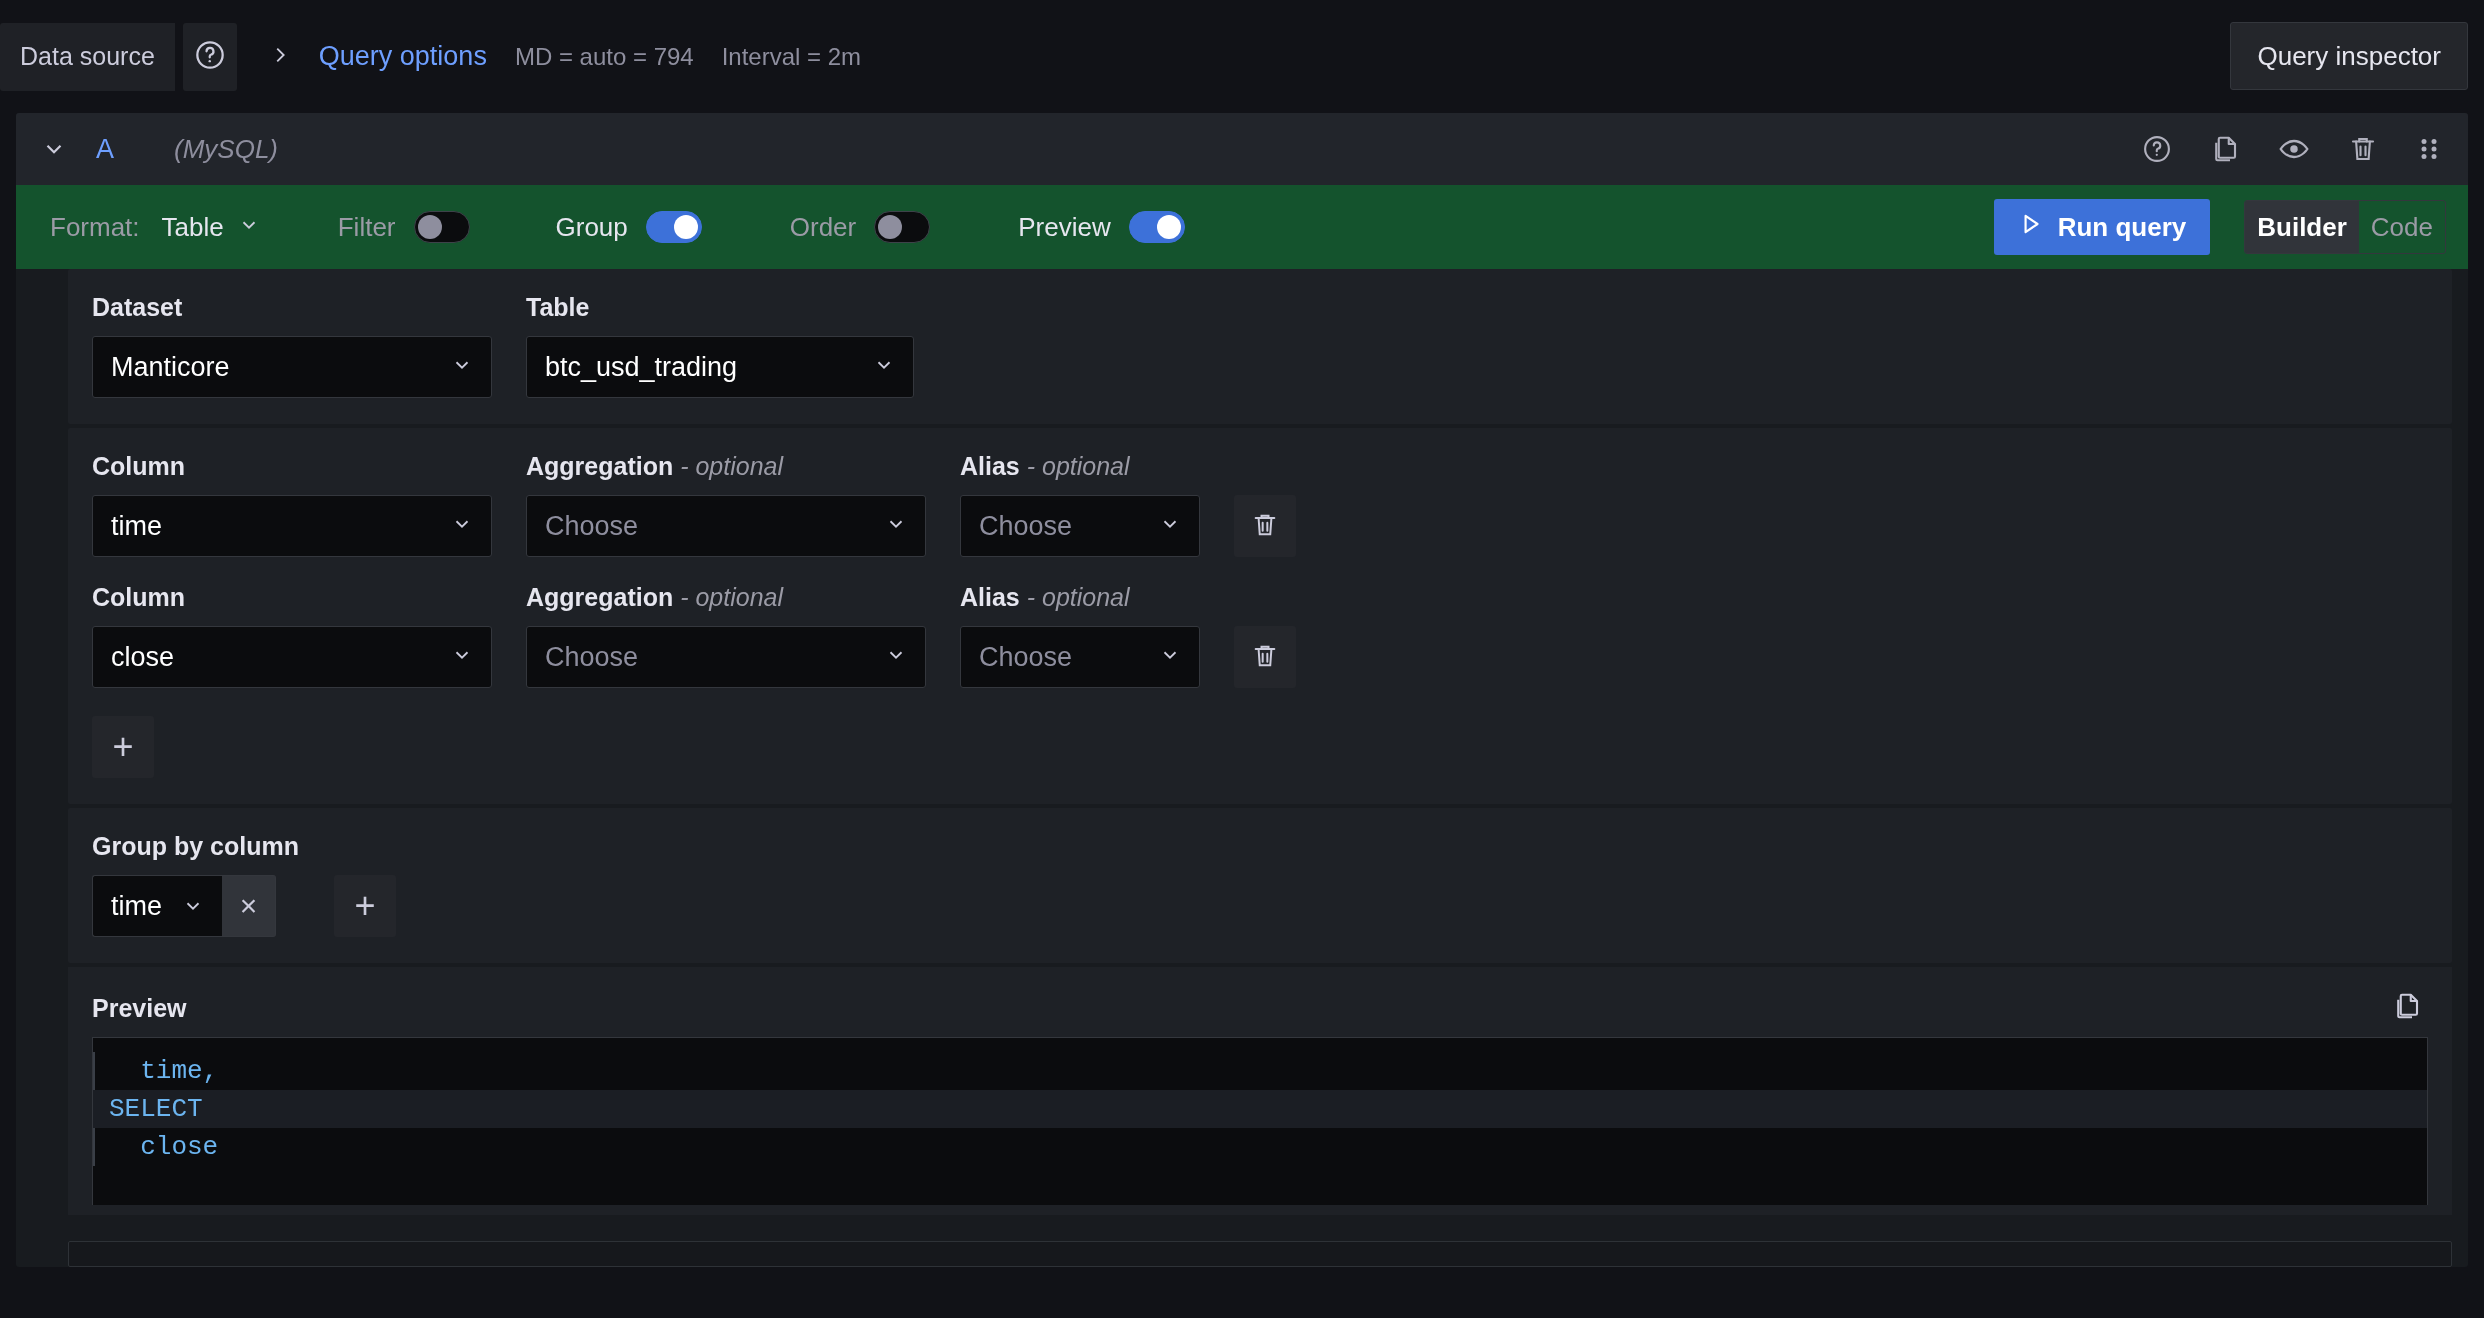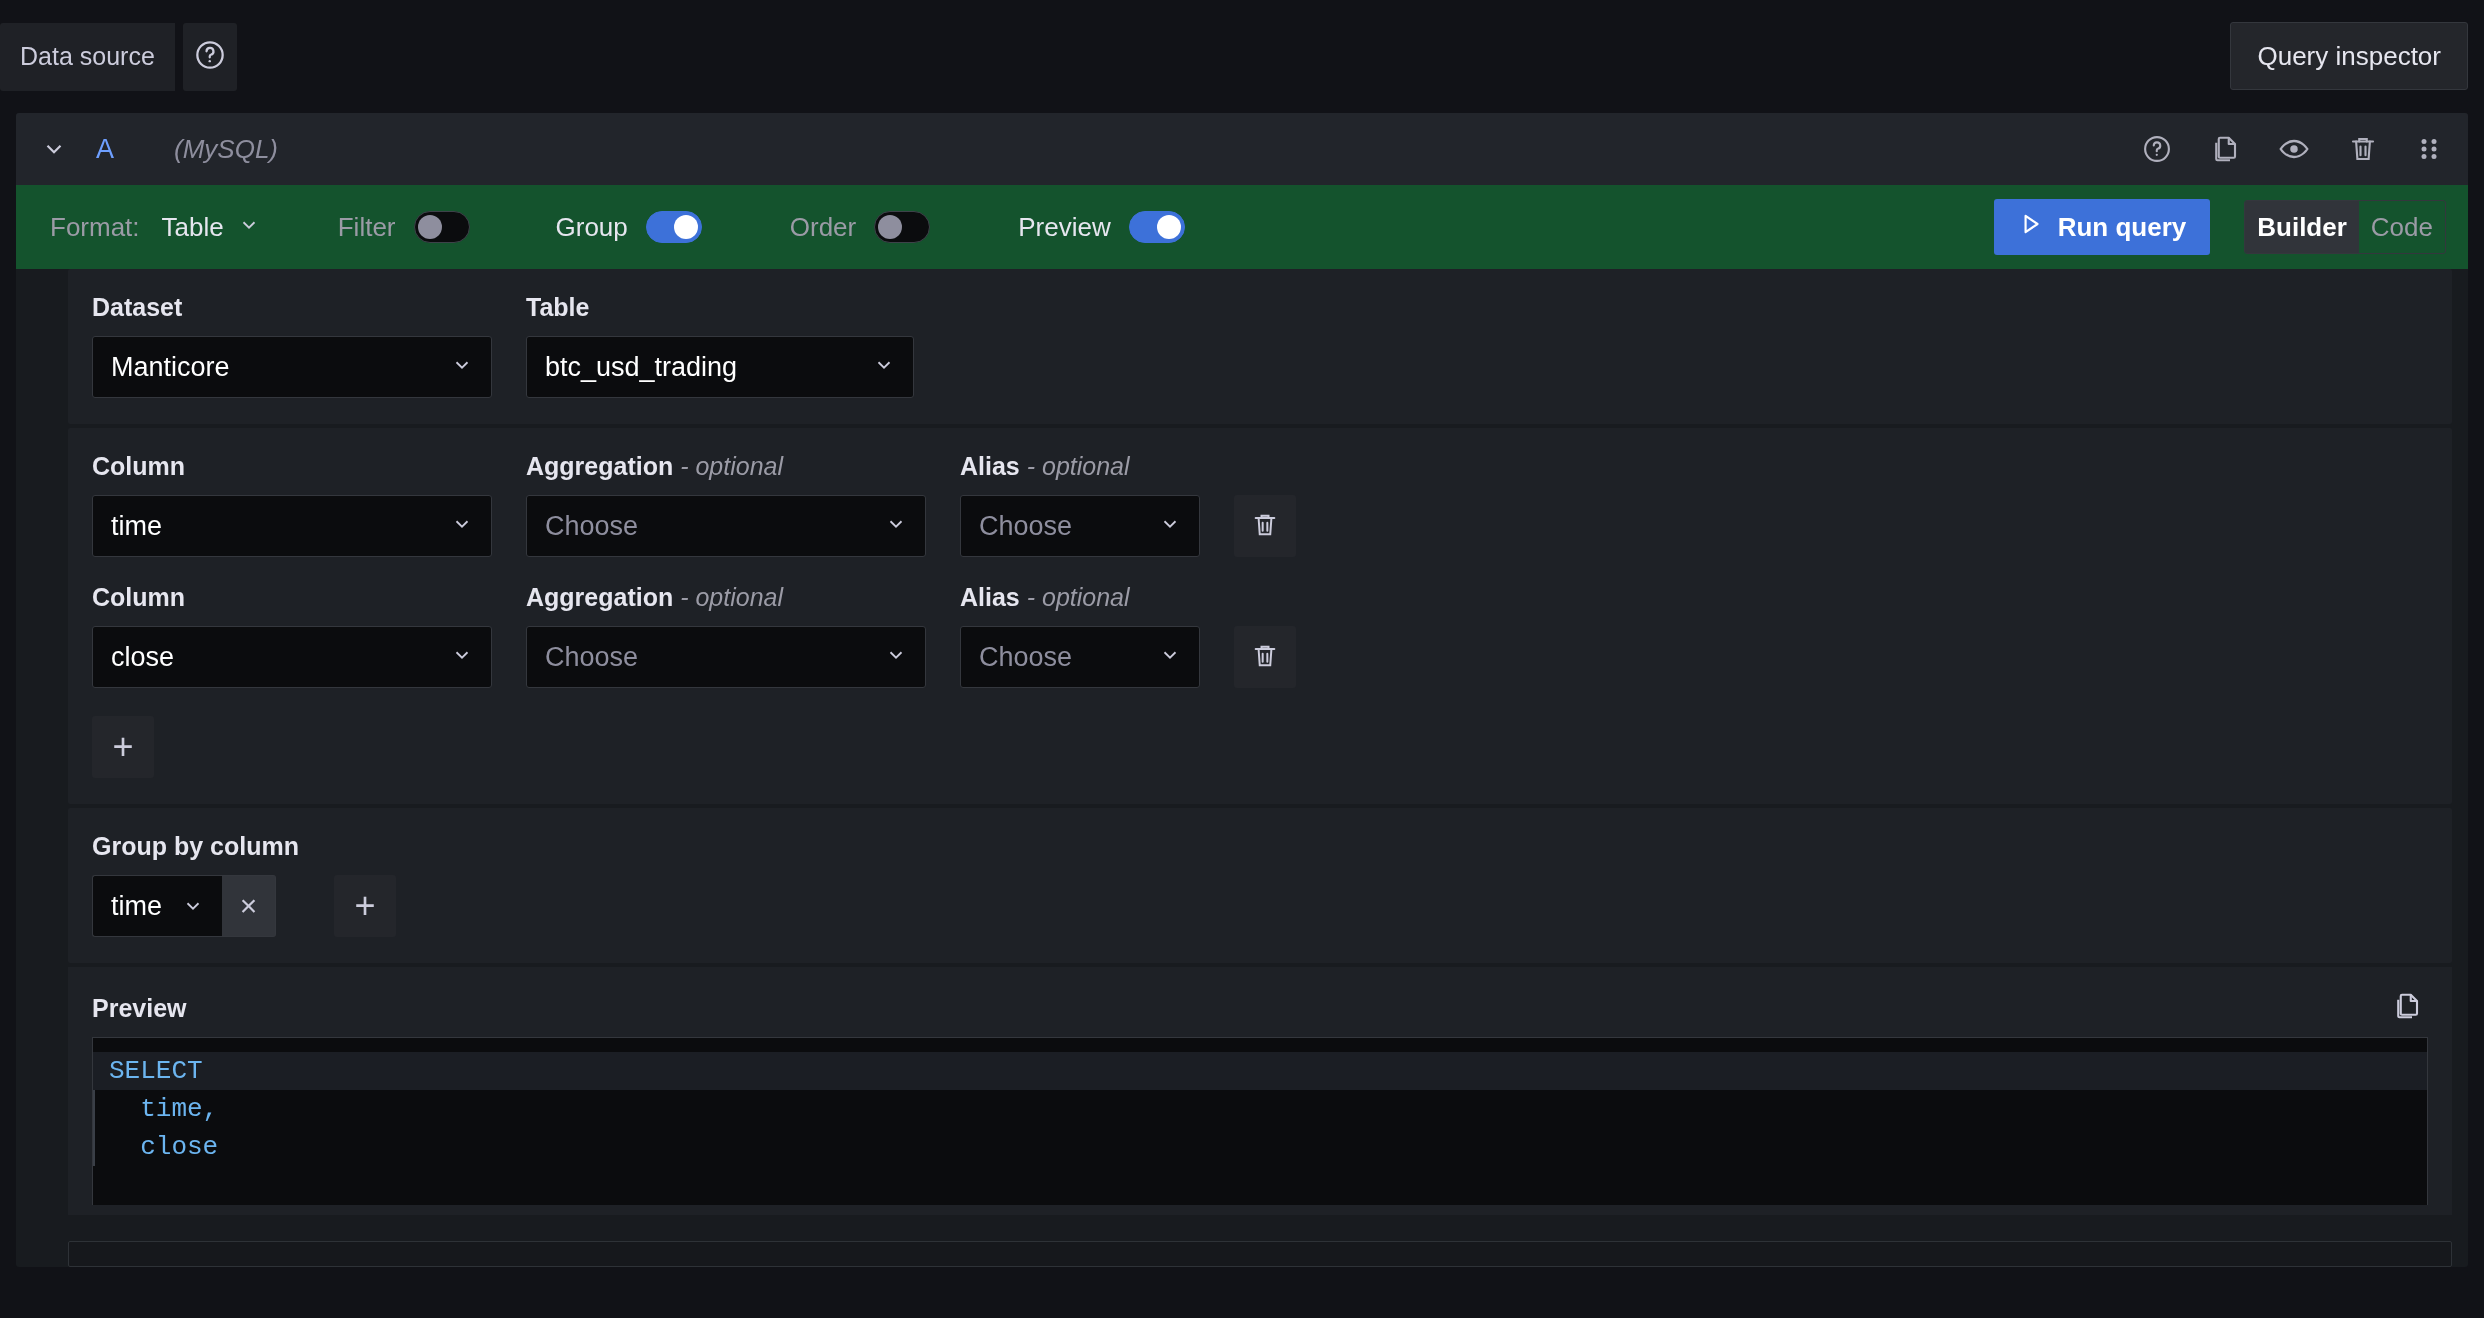--- a/index.html
+++ b/index.html
@@ -286,20 +286,30 @@
   <div class="help-btn">
     <span>
       <svg width="32" height="32" viewBox="0 0 24 24" fill="none" stroke="#ccccdc" stroke-width="1.7">
         <circle cx="12" cy="12" r="9.5"></circle>
         <path d="M9.4 9.2a2.6 2.6 0 1 1 3.2 2.6c-.6.2-.8.7-.8 1.3v.6" stroke-linecap="round"></path>
         <circle cx="11.8" cy="16.6" r="0.9" fill="#ccccdc" stroke="none"></circle>
       </svg>
     </span>
   </div>
 
+  <div class="qopts">
+    <span class="qopts-chevron">
+      <svg width="22" height="26" viewBox="0 0 24 24" fill="none" stroke="#ccccdc" stroke-width="2">
+          <path d="M9 5l7 7-7 7"></path>
+        </svg>
+    </span>
+    <span class="qopts-title">Query options</span>
+    <span class="qopts-meta">MD = auto = 794</span>
+    <span class="qopts-meta">Interval = 2m</span>
+  </div>
 
   <button class="inspector-btn">Query inspector</button>
 </div>
 
 <div class="query-panel">
 
   <div class="qr-header">
     <span class="qr-collapse">
       <svg width="26" height="26" viewBox="0 0 24 24" fill="none" stroke="#ccccdc" stroke-width="2">
           <path d="M6 9l6 6 6-6"></path>
@@ -567,21 +577,21 @@
         <span class="field-label" style="margin-bottom:0;">Preview</span>
         <span class="preview-copy">
           <svg width="30" height="30" viewBox="0 0 24 24" fill="none" stroke="#ccccdc" stroke-width="1.7" stroke-linejoin="round">
             <path d="M8 3h7l5 5v10a1 1 0 0 1-1 1h-11a1 1 0 0 1-1-1V4a1 1 0 0 1 1-1z"></path>
             <path d="M15 3v5h5"></path>
             <path d="M5 7v13a1 1 0 0 0 1 1h10"></path>
           </svg>
         </span>
       </div>
       <div class="code-box">
+        <div class="code-line indent">  time,</div>
         <div class="code-line cur">SELECT</div>
-        <div class="code-line indent">  time,</div>
         <div class="code-line indent">  close</div>
       </div>
     </div>
 
     <div class="bottom-strip"></div>
   </div>
 </div>
 
 </body></html>

